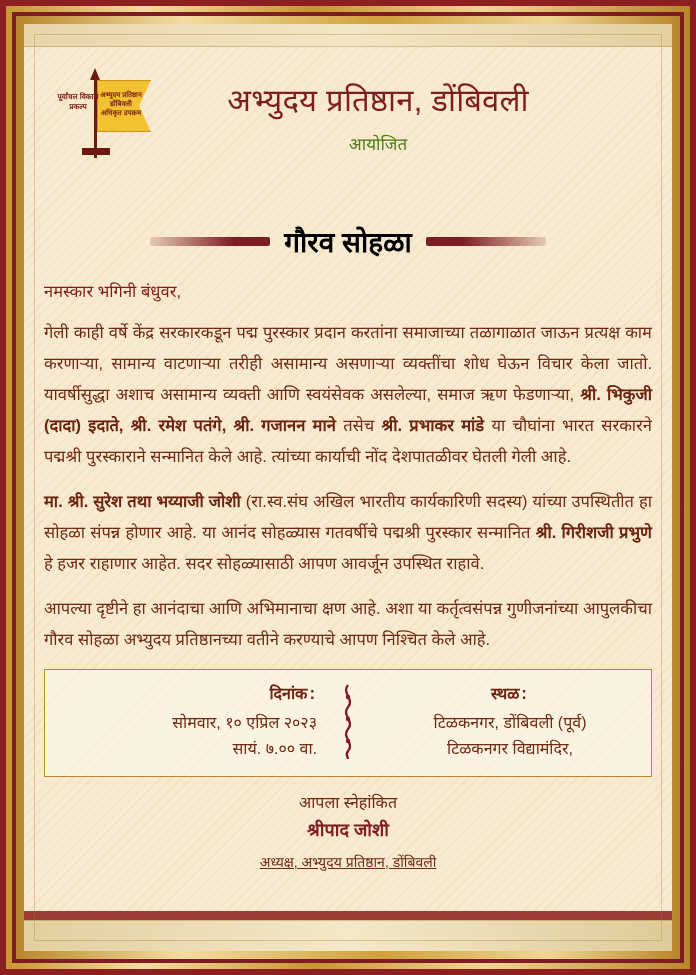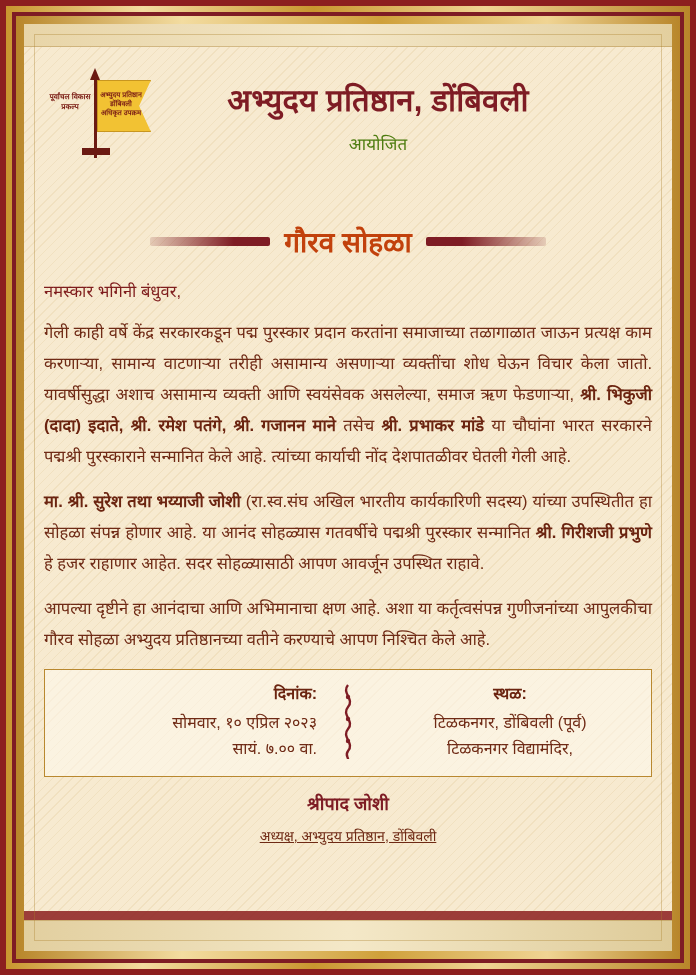--- a/index.html
+++ b/index.html
@@ -142,21 +142,21 @@
     top: 12px;
     width: 42px;
     text-align: center;
     font-size: 7px;
     line-height: 9px;
     color: #7c1f16;
     font-weight: bold;
   }
   .logo .left-txt {
     position: absolute;
-    left: 0px;
+    left: 8px;
     top: 14px;
     width: 44px;
     text-align: center;
     font-size: 7.5px;
     line-height: 10px;
     color: #7c1f16;
     font-weight: bold;
   }
   .logo .spear {
     position: absolute;
@@ -174,21 +174,21 @@
     top: 70px;
     width: 28px;
     height: 7px;
     background: #6b1a12;
   }
 
   .org-title {
     text-align: center;
     padding-left: 60px;
     font-size: 31px;
-    font-weight: bold;
+    font-weight: normal;
     color: #7e1c24;
     letter-spacing: 0.2px;
     padding-top: 26px;
   }
   .ayojit {
     text-align: center;
     padding-left: 60px;
     font-size: 17px;
     color: #4d7c0f;
     margin-top: 12px;
@@ -207,21 +207,21 @@
     width: 120px;
     background: linear-gradient(90deg, rgba(126,28,36,0.15), #7e1c24 70%);
     border-radius: 2px;
   }
   .ribbon-line.right {
     background: linear-gradient(270deg, rgba(126,28,36,0.15), #7e1c24 70%);
   }
   .ribbon-title {
     font-size: 28px;
     font-weight: bold;
-    color: #c2410c;
+    color: #000000;
     padding: 0 14px;
     white-space: nowrap;
   }
 
   
   .body-text {
     margin-top: 12px;
     color: #6f2a15;
     font-size: 16.5px;
     line-height: 31px;
@@ -256,20 +256,21 @@
     text-align: center;
     color: #6f2a15;
   }
   .details-col.left { text-align: right; padding-right: 18px; }
   .details-col.right { text-align: center; padding-left: 18px; }
   .details-head {
     font-weight: bold;
     font-size: 16px;
     margin-bottom: 6px;
     color: #6b2410;
+    font-family: Liberation Mono, monospace;
   }
   .details-line {
     font-size: 16px;
     line-height: 26px;
   }
   .details-sep {
     width: 26px;
     display: flex;
     align-items: center;
     justify-content: center;
@@ -361,18 +362,19 @@
         </svg>
       </div>
       <div class="details-col right">
         <div class="details-head">स्थळ:</div>
         <div class="details-line">टिळकनगर, डोंबिवली (पूर्व)</div>
         <div class="details-line">टिळकनगर विद्यामंदिर,</div>
       </div>
     </div>
 
     <div class="signoff">
+      <div class="apla">आपला स्नेहांकित</div>
       <div class="name">श्रीपाद जोशी</div>
       <div class="role">अध्यक्ष, अभ्युदय प्रतिष्ठान, डोंबिवली</div>
     </div>
 
   </div>
 </div>
 
 </body></html>

